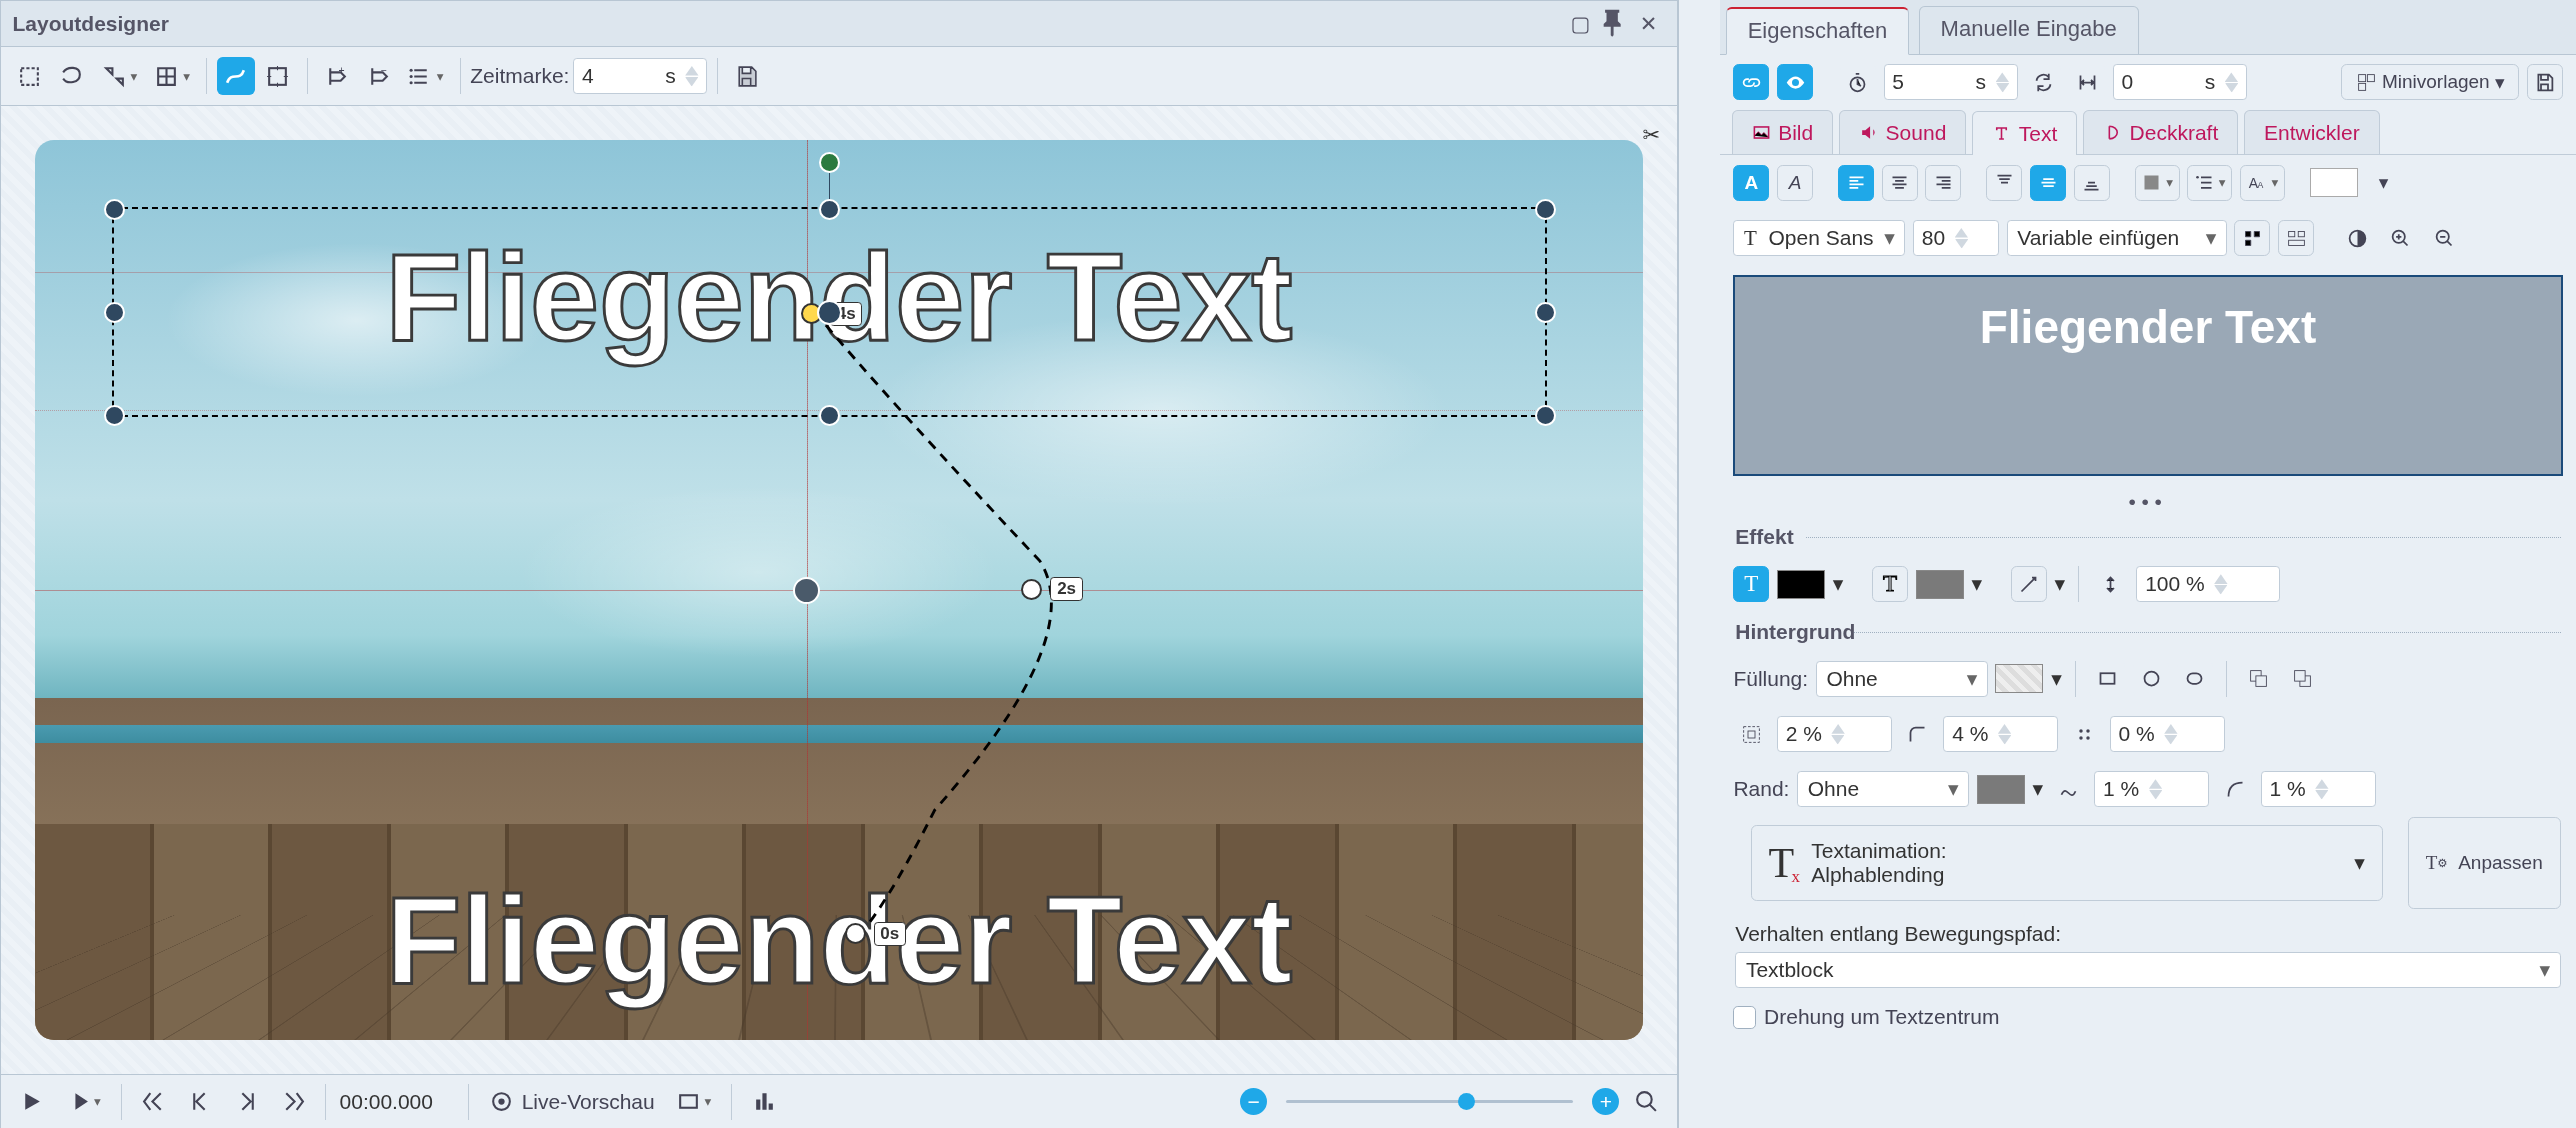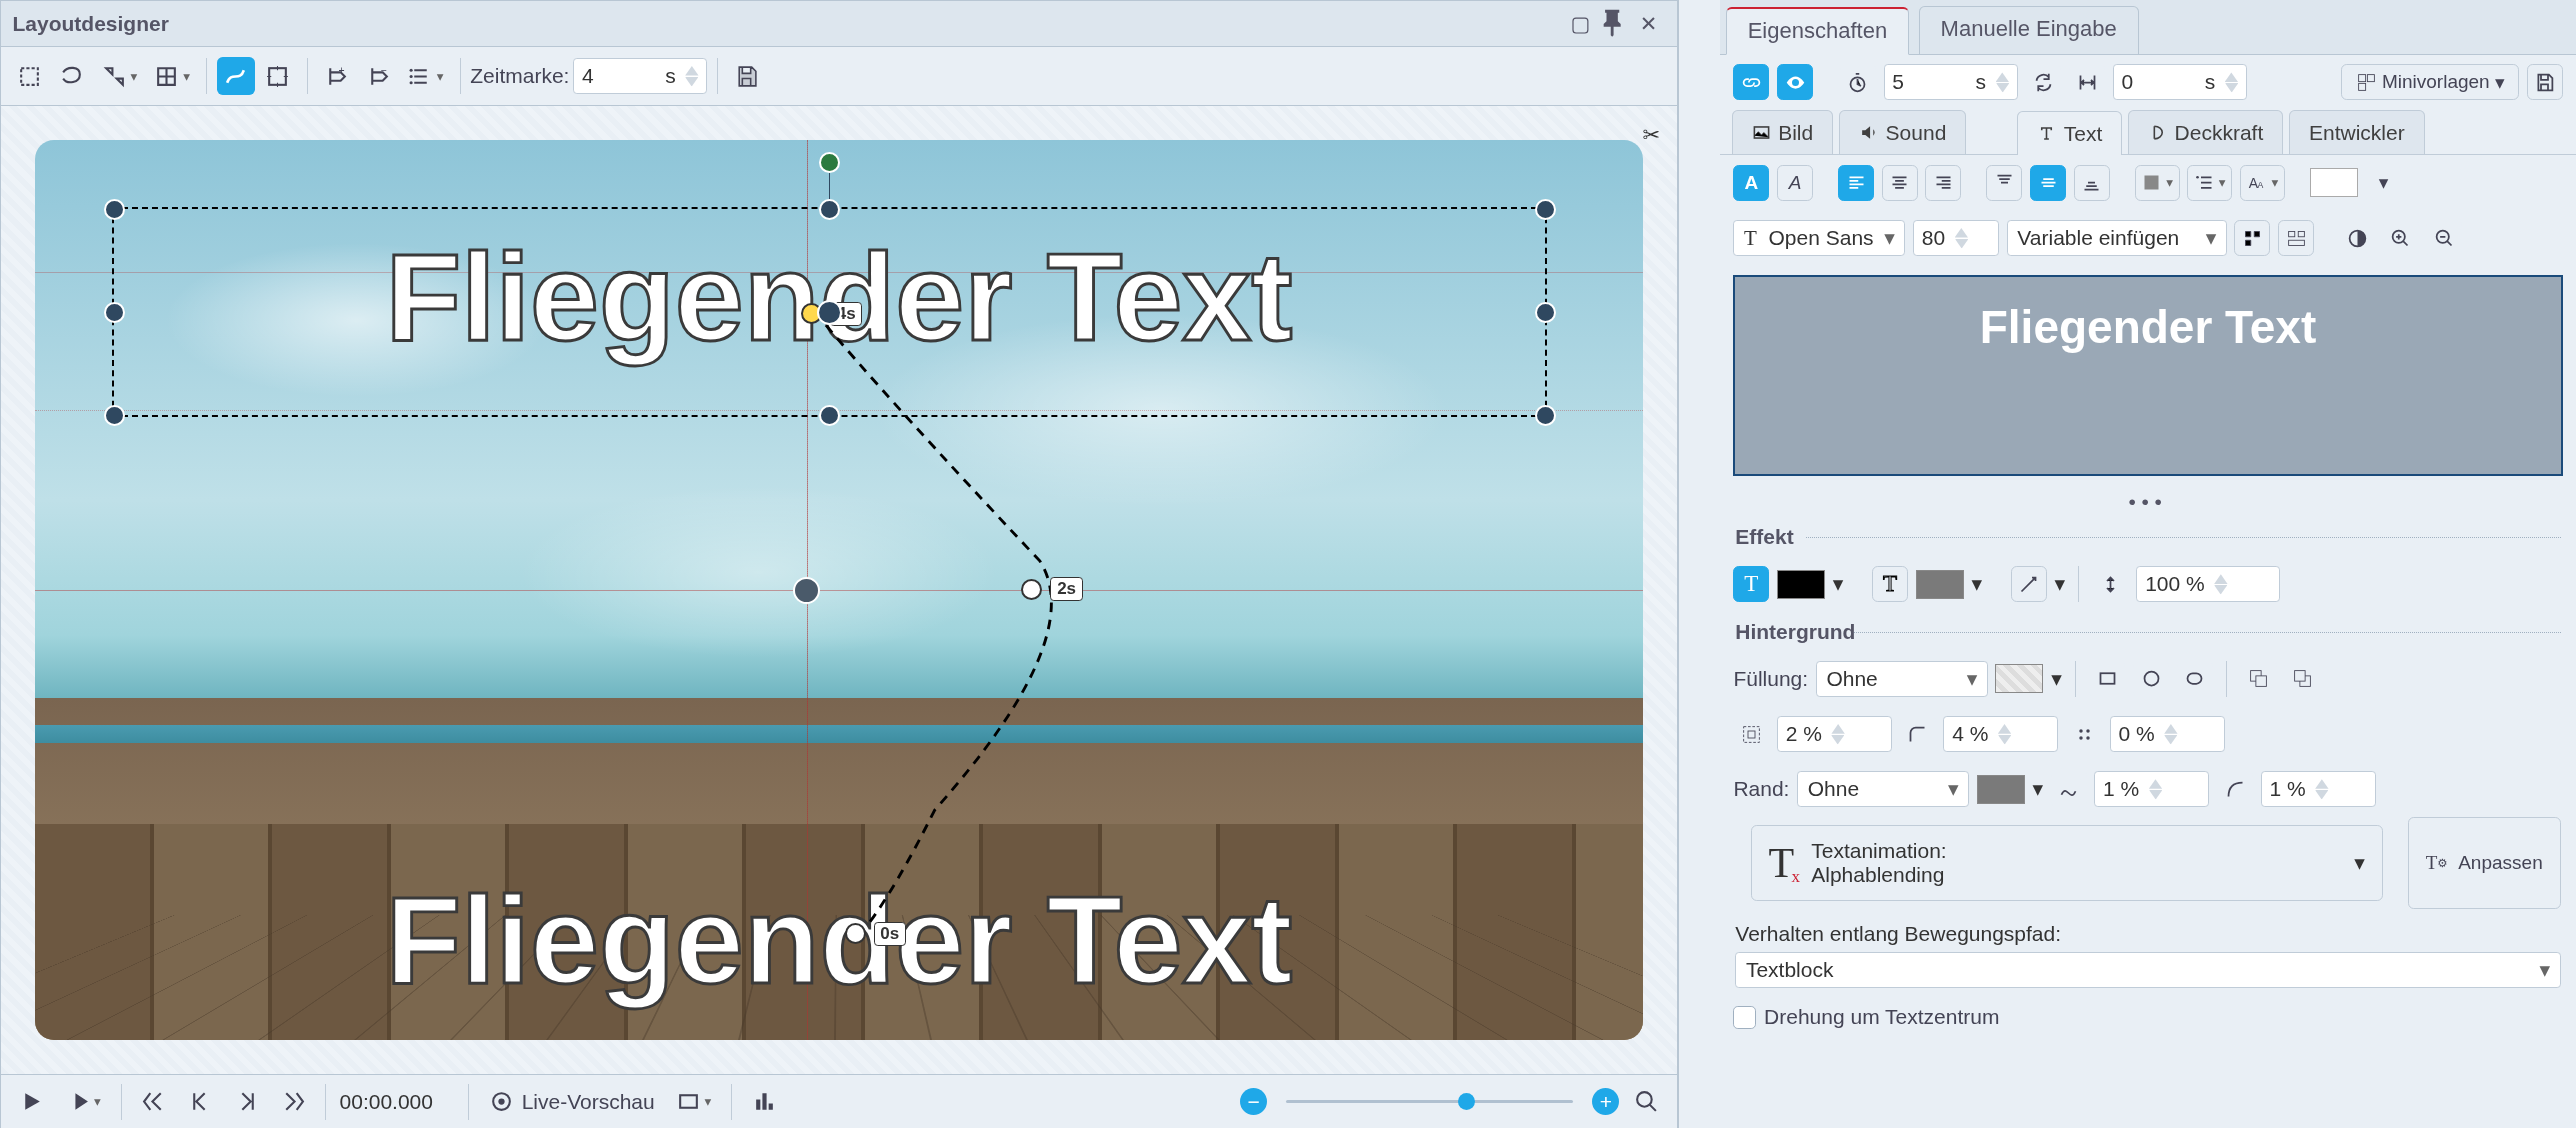--- a/index.html
+++ b/index.html
@@ -67,22 +67,22 @@
 .pbtn { min-width:36px; height:36px; border-radius:5.7px; display:flex; align-items:center; justify-content:center; cursor:pointer; border:1px solid #c0ccd8; background:#e9eff5; padding:0 5.7px; font-size:19px; color:#445; }
 .pbtn.active { background:#1fa8e8; color:#fff; border-color:#1fa8e8; }
 .pbtn svg { width:21px; height:21px; }
 .pbtn.plain { border:1px solid transparent; }
 .field { height:36px; border:1px solid #c0ccd8; background:#fff; padding:0 7.7px; display:flex; align-items:center; gap:5.7px; border-radius:3.8px; }
 .spinner { display:flex; flex-direction:column; gap:1px; margin-left:3.8px; }
 .spinner span { width:13.4px; height:9.6px; background:#d0d8e0; display:block; clip-path: polygon(50% 0, 100% 100%, 0 100%); }
 .spinner span:last-child { transform: rotate(180deg); }
 
 .subtabs { display:flex; padding:0 11.5px; gap:5.7px; border-bottom:1px solid #c0ccd8; }
-.subtab { padding:9.6px 19px; border:1px solid #c0ccd8; border-bottom:none; border-radius:5.7px 5.7px 0 0; background:#dee6ee; cursor:pointer; display:flex; gap:7.7px; align-items:center; font-size:21px; color:#404040; }
-.subtab.active { background:#e9eff5; position:relative; top:1px;margin-left:45px; }
+.subtab { padding:9.6px 19px; border:1px solid #c0ccd8; border-bottom:none; border-radius:5.7px 5.7px 0 0; background:#dee6ee; cursor:pointer; display:flex; gap:7.7px; align-items:center; font-size:21px; color:#be185d; }
+.subtab.active { background:#e9eff5; position:relative; top:1px; }
 
 .preview-box { margin:9.6px 13.4px; height:201px; background:#9aa8b6; border:2.9px solid #1a4a7a; display:flex; align-items:flex-start; justify-content:center; padding-top:23px; }
 .preview-box span { color:#fff; font-weight:800; font-size:46px; }
 .dots-row { text-align:center; padding:3.8px; color:#556; letter-spacing:5.7px; }
 
 .section-hdr { padding:7.7px 15.3px; font-weight:bold; color:#556; position:relative; font-size:21px; }
 .section-hdr::after { content:""; position:absolute; left:86px; right:15.3px; top:50%; border-top:1px dotted #a0b0c0; }
 .section-hdr.long::after { left: 134px; }
 .section-hdr.long2::after { left: 124px; }
 

